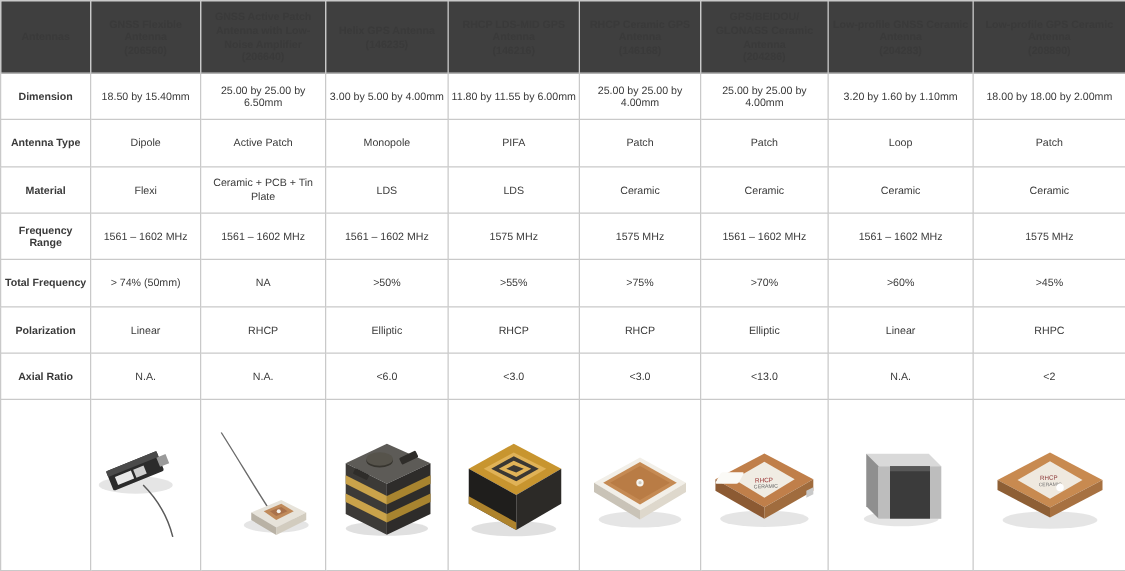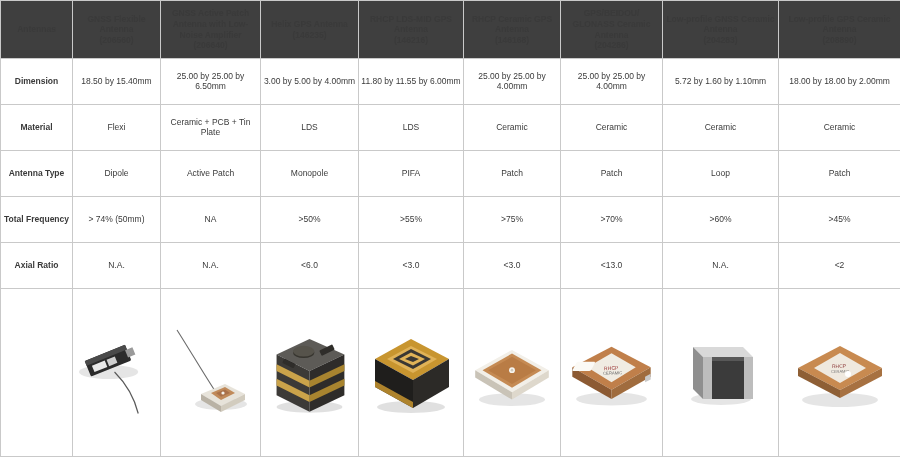--- a/index.html
+++ b/index.html
@@ -115,64 +115,86 @@
   <tbody>
 
     <tr class="data-row">
       <td class="row-label">Dimension</td>
       <td>18.50 by 15.40mm</td>
       <td>25.00 by 25.00 by 6.50mm</td>
       <td>3.00 by 5.00 by 4.00mm</td>
       <td>11.80 by 11.55 by 6.00mm</td>
       <td>25.00 by 25.00 by 4.00mm</td>
       <td>25.00 by 25.00 by 4.00mm</td>
-      <td>5.72 by 1.60 by 1.10mm</td>
+      <td>3.20 by 1.60 by 1.10mm</td>
       <td>18.00 by 18.00 by 2.00mm</td>
     </tr>
 
+
+    <tr class="data-row">
+      <td class="row-label">Antenna Type</td>
+      <td>Dipole</td>
+      <td>Active Patch</td>
+      <td>Monopole</td>
+      <td>PIFA</td>
+      <td>Patch</td>
+      <td>Patch</td>
+      <td>Loop</td>
+      <td>Patch</td>
+    </tr>
 
     <tr class="data-row">
       <td class="row-label">Material</td>
       <td>Flexi</td>
       <td>Ceramic + PCB + Tin Plate</td>
       <td>LDS</td>
       <td>LDS</td>
       <td>Ceramic</td>
       <td>Ceramic</td>
       <td>Ceramic</td>
       <td>Ceramic</td>
     </tr>
 
     <tr class="data-row">
-      <td class="row-label">Antenna Type</td>
-      <td>Dipole</td>
-      <td>Active Patch</td>
-      <td>Monopole</td>
-      <td>PIFA</td>
-      <td>Patch</td>
-      <td>Patch</td>
-      <td>Loop</td>
-      <td>Patch</td>
-    </tr>
-
+      <td class="row-label">Frequency Range</td>
+      <td>1561 – 1602 MHz</td>
+      <td>1561 – 1602 MHz</td>
+      <td>1561 – 1602 MHz</td>
+      <td>1575 MHz</td>
+      <td>1575 MHz</td>
+      <td>1561 – 1602 MHz</td>
+      <td>1561 – 1602 MHz</td>
+      <td>1575 MHz</td>
+    </tr>
 
 
 
     <tr class="data-row">
       <td class="row-label">Total Frequency</td>
       <td>&gt; 74% (50mm)</td>
       <td>NA</td>
       <td>&gt;50%</td>
       <td>&gt;55%</td>
       <td>&gt;75%</td>
       <td>&gt;70%</td>
       <td>&gt;60%</td>
       <td>&gt;45%</td>
     </tr>
 
+    <tr class="data-row">
+      <td class="row-label">Polarization</td>
+      <td>Linear</td>
+      <td>RHCP</td>
+      <td>Elliptic</td>
+      <td>RHCP</td>
+      <td>RHCP</td>
+      <td>Elliptic</td>
+      <td>Linear</td>
+      <td>RHPC</td>
+    </tr>
 
     <tr class="data-row">
       <td class="row-label">Axial Ratio</td>
       <td>N.A.</td>
       <td>N.A.</td>
       <td>&lt;6.0</td>
       <td>&lt;3.0</td>
       <td>&lt;3.0</td>
       <td>&lt;13.0</td>
       <td>N.A.</td>

